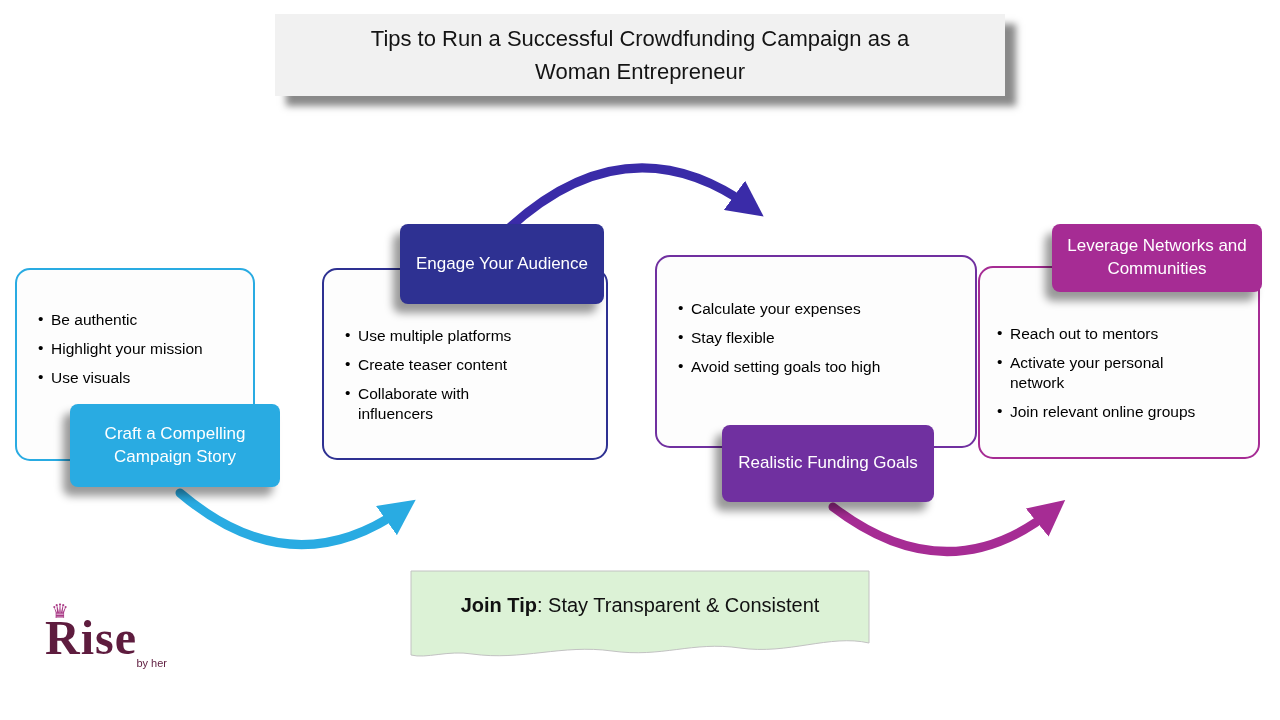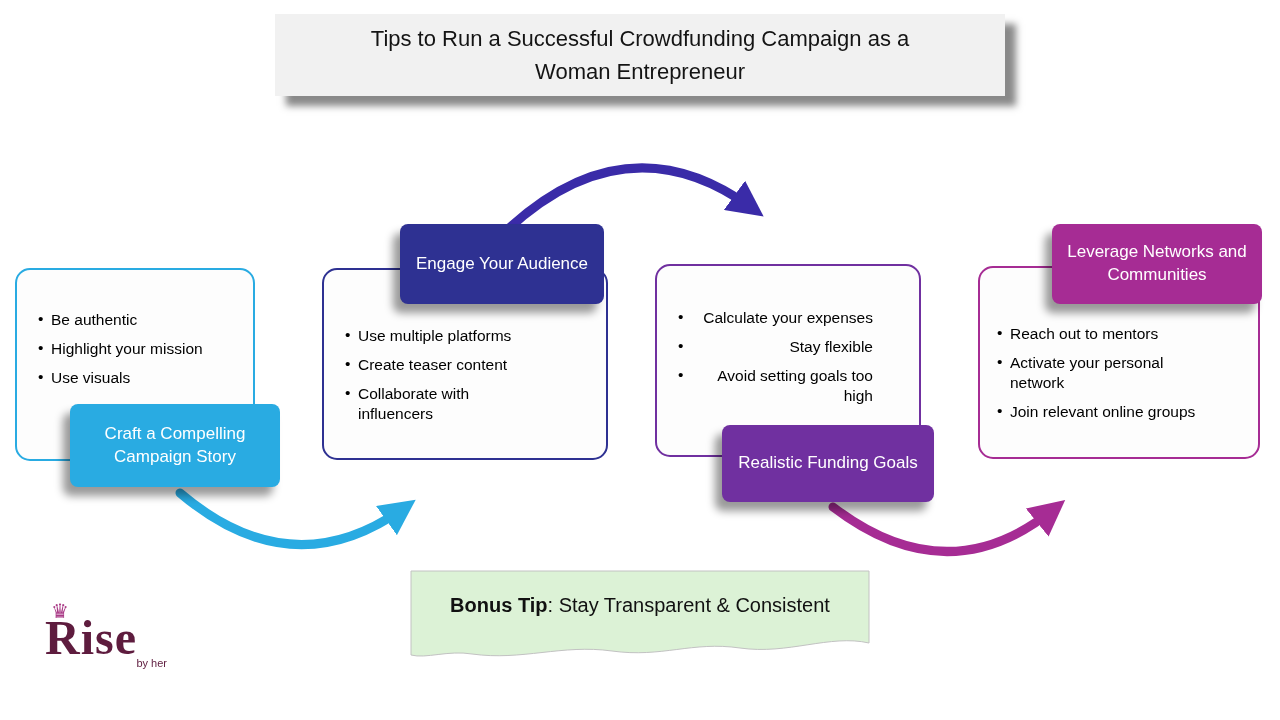--- a/index.html
+++ b/index.html
@@ -29,36 +29,36 @@
   }
   .card ul { list-style:none; }
   .card li {
     position:relative; padding-left:14px;
     font-size:15.5px; line-height:1.3; margin-bottom:9px; color:#000;
   }
   .card li::before { content:"\2022"; position:absolute; left:1px; top:-1px; }
 
   .card1 { left:15px;  top:268px; width:240px; height:193px; border-color:#29ABE2; padding:40px 16px 0 20px; }
   .card2 { left:322px; top:268px; width:286px; height:192px; border-color:#2E3192; padding:56px 60px 0 20px; }
-  .card3 { left:655px; top:264px; width:266px; height:193px; border-color:#7030A0; padding:42px 46px 0 20px;text-align:right; }
+  .card3 { left:655px; top:255px; width:322px; height:193px; border-color:#7030A0; padding:42px 46px 0 20px; }
   .card4 { left:978px; top:266px; width:282px; height:193px; border-color:#A62C94; padding:56px 41px 0 16px; }
 
   
   .step-label {
     position:absolute; z-index:5;
     color:#fff; border-radius:8px;
     display:flex; align-items:center; justify-content:center;
     text-align:center; font-size:17px; line-height:1.35;
     padding:8px 12px;
     box-shadow:-7px 9px 9px rgba(0,0,0,0.40);
   }
   .label1 { left:70px;   top:404px; width:210px; height:83px; background:#29ABE2; }
   .label2 { left:400px;  top:224px; width:204px; height:80px; background:#2E3192; }
   .label3 { left:722px;  top:425px; width:212px; height:77px; background:#7030A0; }
-  .label4 { left:1052px; top:224px; width:210px; height:80px; background:#A62C94; }
+  .label4 { left:1052px; top:224px; width:210px; height:68px; background:#A62C94; }
 
   
   .arrows { position:absolute; left:0; top:0; z-index:4; pointer-events:none; }
 
   
   .bonus {
     position:absolute; left:410px; top:570px; width:460px; height:92px; z-index:2;
   }
   .bonus svg { position:absolute; left:0; top:0; }
   .bonus-text {
@@ -137,20 +137,20 @@
   </defs>
   <path d="M507 230 Q 628 118 752 208" fill="none" stroke="#3A2BA8" stroke-width="9" stroke-linecap="round" marker-end="url(#ah-indigo)"></path>
   <path d="M180 493 Q 292 588 404 508" fill="none" stroke="#29ABE2" stroke-width="9" stroke-linecap="round" marker-end="url(#ah-cyan)"></path>
   <path d="M833 507 Q 948 595 1054 509" fill="none" stroke="#A62C94" stroke-width="9" stroke-linecap="round" marker-end="url(#ah-magenta)"></path>
 </svg>
 
 <div class="bonus">
   <svg width="460" height="92" viewBox="0 0 460 92" preserveAspectRatio="none">
     <path d="M1 1 H459 V73 C420 64 378 85 330 78 C282 71 252 88 202 81 C152 74 112 91 62 84 C38 80 16 89 1 85 Z" fill="#DCF2D6" stroke="#c2c2c2" stroke-width="1"></path>
   </svg>
-  <div class="bonus-text"><b>Bonus Tip</b><span>: Stay Transparent &amp; Consistent</span></div>
+  <div class="bonus-text"><b>Join Tip</b><span>: Stay Transparent &amp; Consistent</span></div>
 </div>
 
 <div class="logo">
   <span class="logo-crown">♛</span>
   <div class="logo-text">Rise</div>
   <div class="logo-tagline">by her</div>
 </div>
 
 </body></html>

